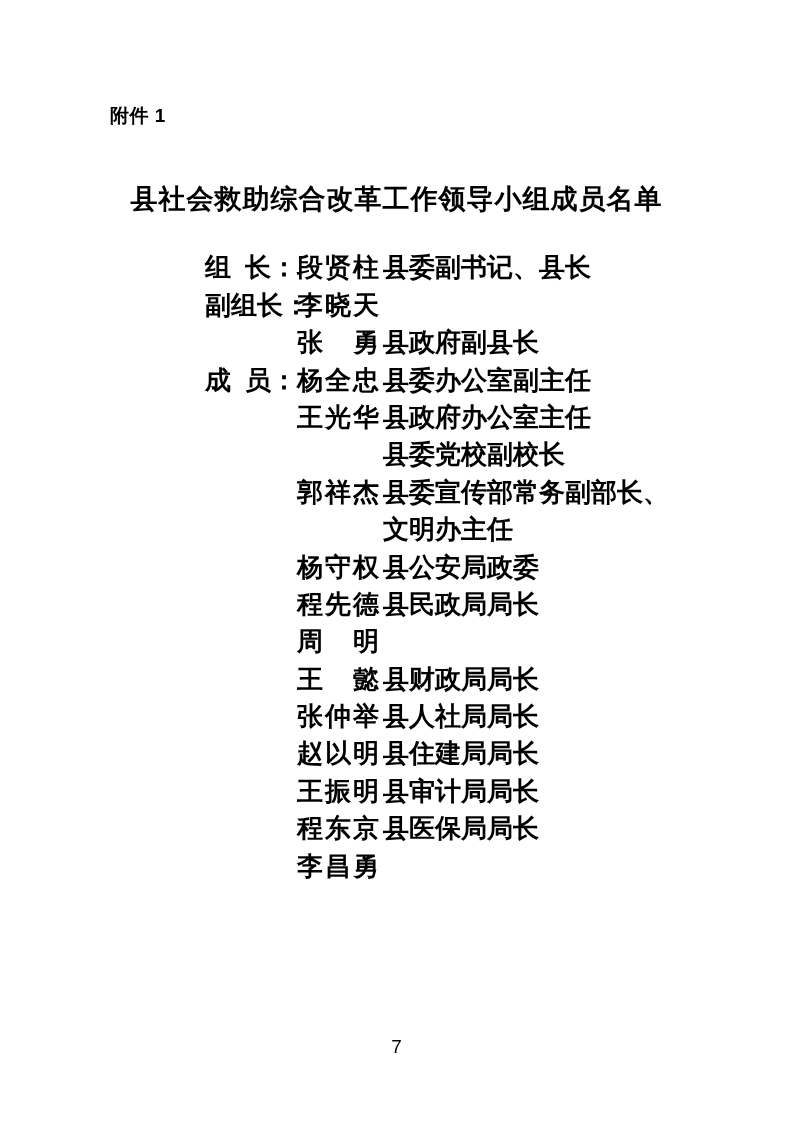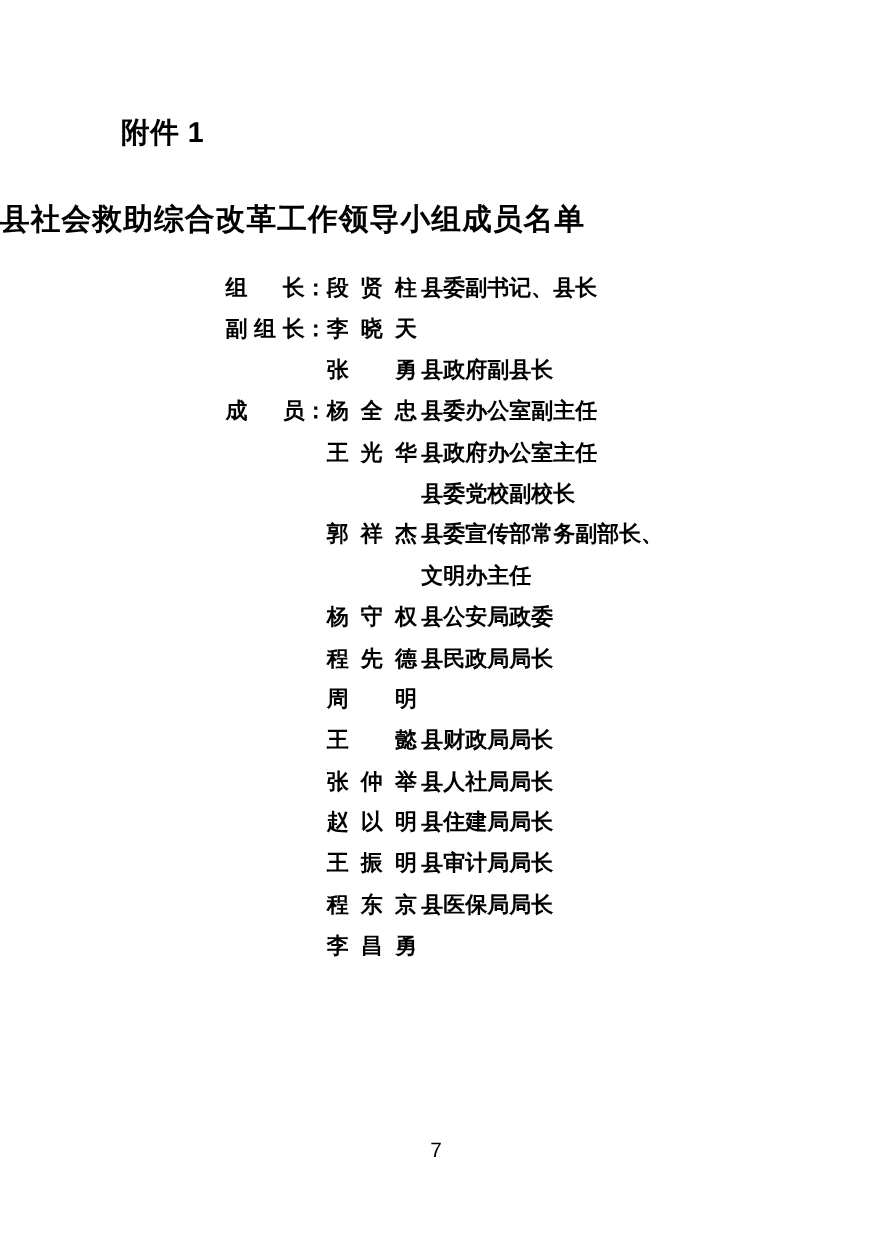--- a/index.html
+++ b/index.html
@@ -20,45 +20,46 @@
     width: 793px;
     height: 1122px;
     box-sizing: border-box;
     padding: 0;
   }
   .attachment-label {
     position: absolute;
     left: 110px;
     top: 103px;
     font-family: "Liberation Sans", "DejaVu Sans", sans-serif;
-    font-size: 26px;
+    font-size: 19px;
     font-weight: bold;
     letter-spacing: 0.5px;
   }
   .doc-title {
     position: absolute;
     left: 0;
     right: 0;
     top: 163px;
+    text-align: center;
     font-family: "Liberation Sans", "DejaVu Sans", sans-serif;
     font-size: 27px;
     font-weight: bold;
     letter-spacing: 1px;
   }
   .roster {
     position: absolute;
     left: 205px;
     top: 248px;
     width: 480px;
   }
   .roster-row {
     display: flex;
-    align-items: flex-start;
+    align-items: flex-end;
     height: 37.4px;
-    font-size: 20px;
+    font-size: 26px;
     font-family: "Liberation Sans", "DejaVu Sans", sans-serif;
     font-weight: bold;
   }
   .role-wrap {
     width: 92px;
     flex: 0 0 92px;
     display: flex;
     align-items: baseline;
     white-space: nowrap;
   }

